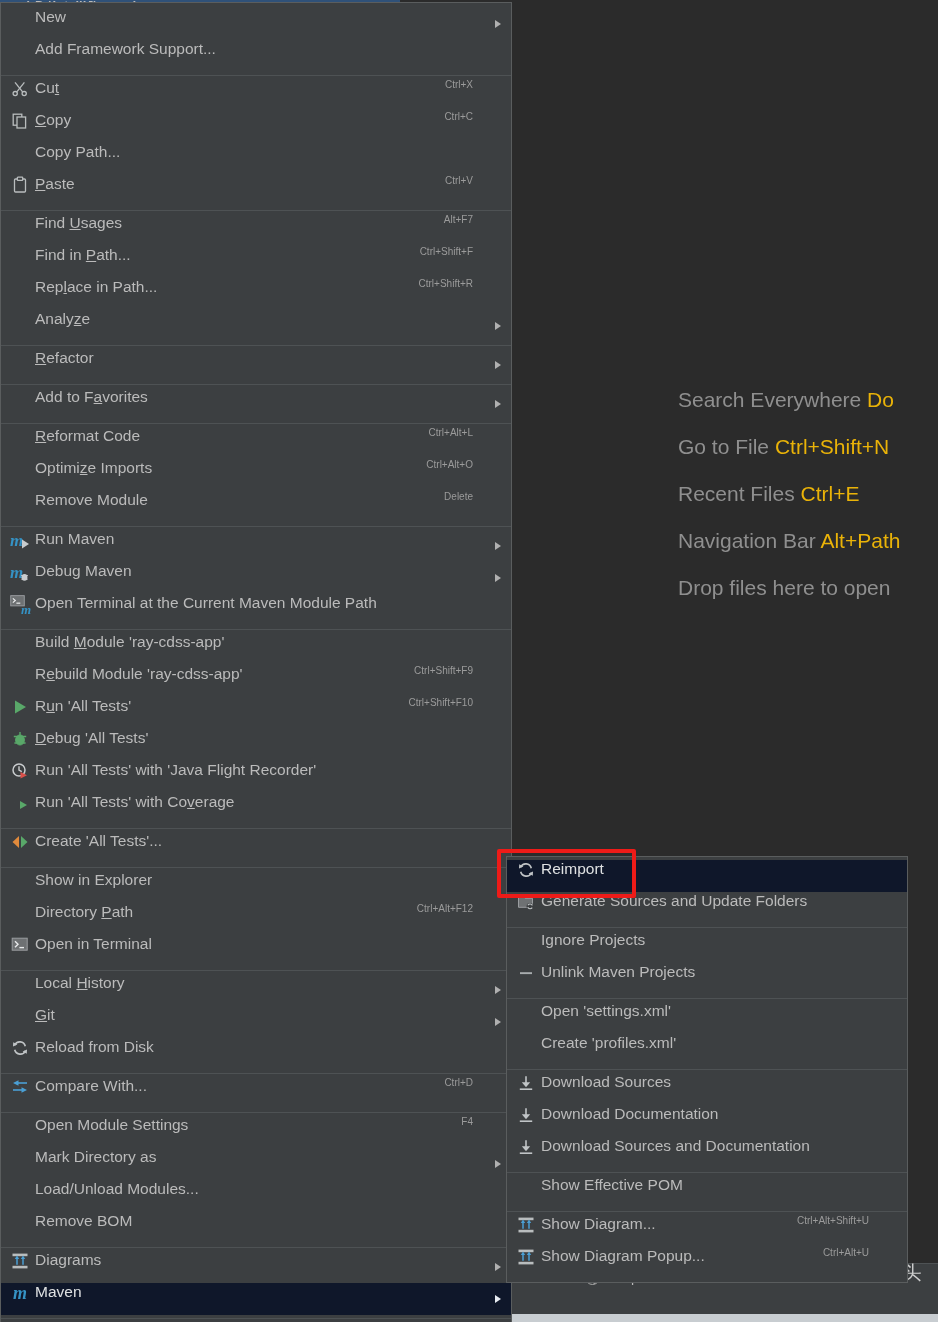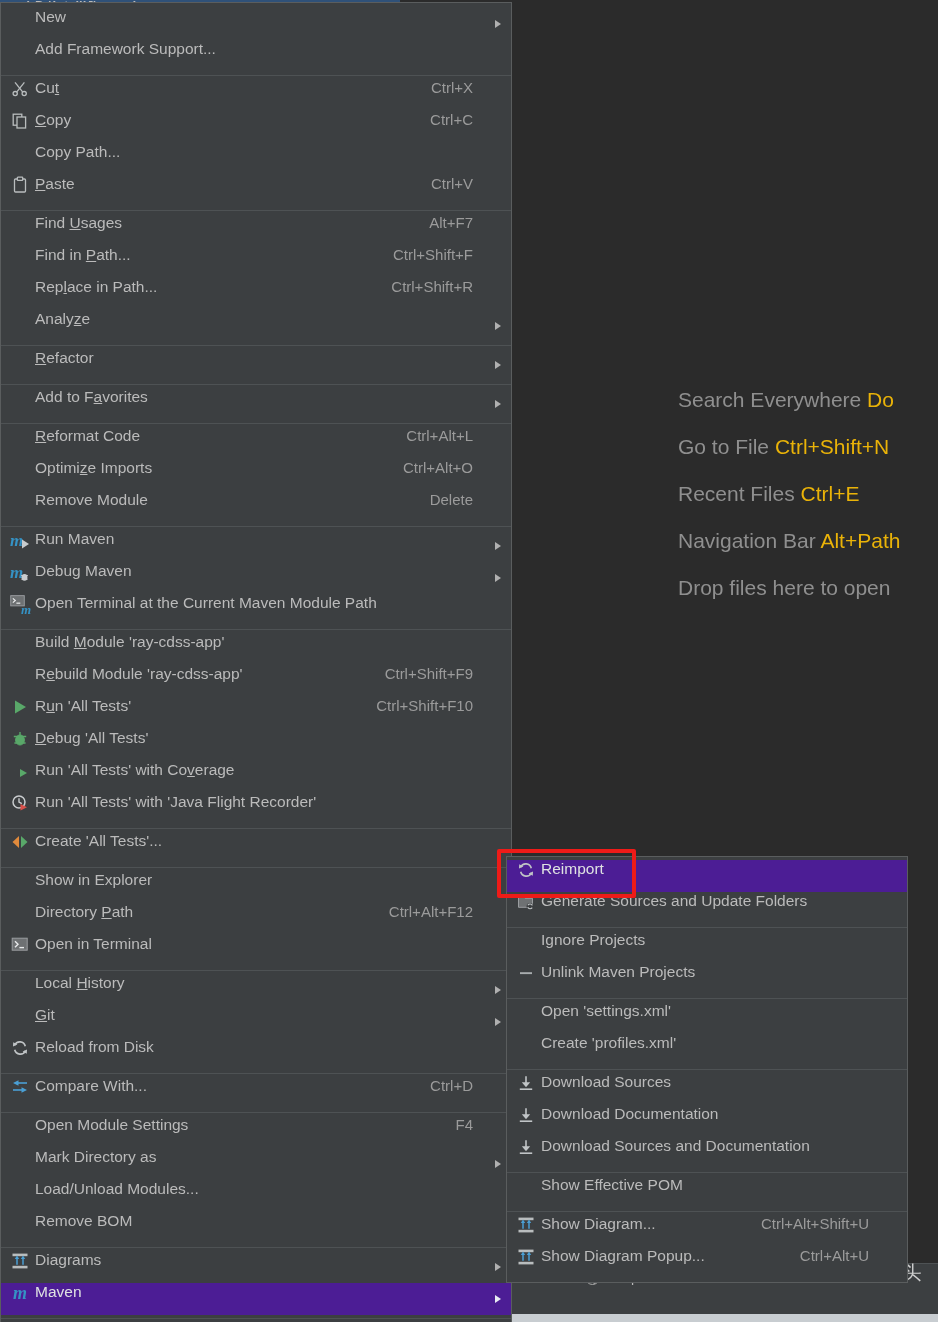--- a/index.html
+++ b/index.html
@@ -79,29 +79,29 @@
     padding: 3px 0;
   }
   #main-menu  { left: 0px;   top: 2px;   width: 512px; padding-top: 5px; }
   #sub-menu   { left: 506px; top: 856px; width: 402px; }
 
   .mi {
     position: relative; display: flex; 
     height: 32px; padding: 0 10px 0 0;
     white-space: nowrap; font-size: 15.5px; color: #bbbbbb;
   }
-  .mi.hl { background: #4c1d95; color: #dfe1e2; }
+  .mi.hl { background: #0f172a; color: #dfe1e2; }
   .mi .ic {
     width: 30px; min-width: 30px; height: 20px;
     display: flex; align-items: center; justify-content: center;
     margin-left: 4px;
   }
   .mi .lbl { flex: 1; }
   .mi .lbl u { text-decoration: underline; }
-  .mi .acc { color: #9b9b9b; font-size: 15px; margin-left: 24px; }
+  .mi .acc { color: #9b9b9b; font-size: 10px; margin-left: 24px; }
   .mi .arrow {
     width: 14px; min-width: 14px; margin-left: 14px;
     display: flex; align-items: center; justify-content: flex-end;
   }
   .mi .arrow i {
     display: block; width: 0; height: 0;
     border-left: 6px solid #b0b0b0;
     border-top: 4.5px solid transparent;
     border-bottom: 4.5px solid transparent;
   }
@@ -370,39 +370,39 @@
             </g>
           </svg>
         </span>
         <span class="lbl"><u>D</u>ebug 'All Tests'</span>
         <span class="arrow"></span>
       </div>
       <div class="mi">
         <span class="ic">
           <svg class="gi" width="18" height="18" viewBox="0 0 18 18">
             <g>
-              <path d="M9.6 2.2 A6.6 6.6 0 1 0 9.6 15.4 A6.6 6.6 0 0 1 9.6 2.2 Z" fill="#c9ccce"></path>
-              <polygon points="9,7 16,11 9,15" fill="#59a869"></polygon>
-            </g>
-          </svg>
-        </span>
-        <span class="lbl">Run 'All Tests' with Co<u>v</u>erage</span>
-        <span class="arrow"></span>
-      </div>
-      <div class="mi">
-        <span class="ic">
-          <svg class="gi" width="18" height="18" viewBox="0 0 18 18">
-            <g>
               <circle cx="8" cy="8" r="6" fill="none" stroke="#c9ccce" stroke-width="1.5"></circle>
               <path d="M8 4.2 V8 L10.8 9.6" stroke="#c9ccce" stroke-width="1.4" fill="none"></path>
               <polygon points="9.5,10 16,13.2 9.5,16.4" fill="#d9504a"></polygon>
             </g>
           </svg>
         </span>
         <span class="lbl">Run 'All Tests' with 'Java Flight Recorder'</span>
+        <span class="arrow"></span>
+      </div>
+      <div class="mi">
+        <span class="ic">
+          <svg class="gi" width="18" height="18" viewBox="0 0 18 18">
+            <g>
+              <path d="M9.6 2.2 A6.6 6.6 0 1 0 9.6 15.4 A6.6 6.6 0 0 1 9.6 2.2 Z" fill="#c9ccce"></path>
+              <polygon points="9,7 16,11 9,15" fill="#59a869"></polygon>
+            </g>
+          </svg>
+        </span>
+        <span class="lbl">Run 'All Tests' with Co<u>v</u>erage</span>
         <span class="arrow"></span>
       </div>
       <div class="sep"></div>
       <div class="mi">
         <span class="ic">
           <svg class="gi" width="18" height="18" viewBox="0 0 18 18">
             <g>
               <polygon points="8,3 1.5,9 8,15" fill="#e08a3c"></polygon>
               <polygon points="10,3 16.5,9 10,15" fill="#59a869"></polygon>
             </g>

